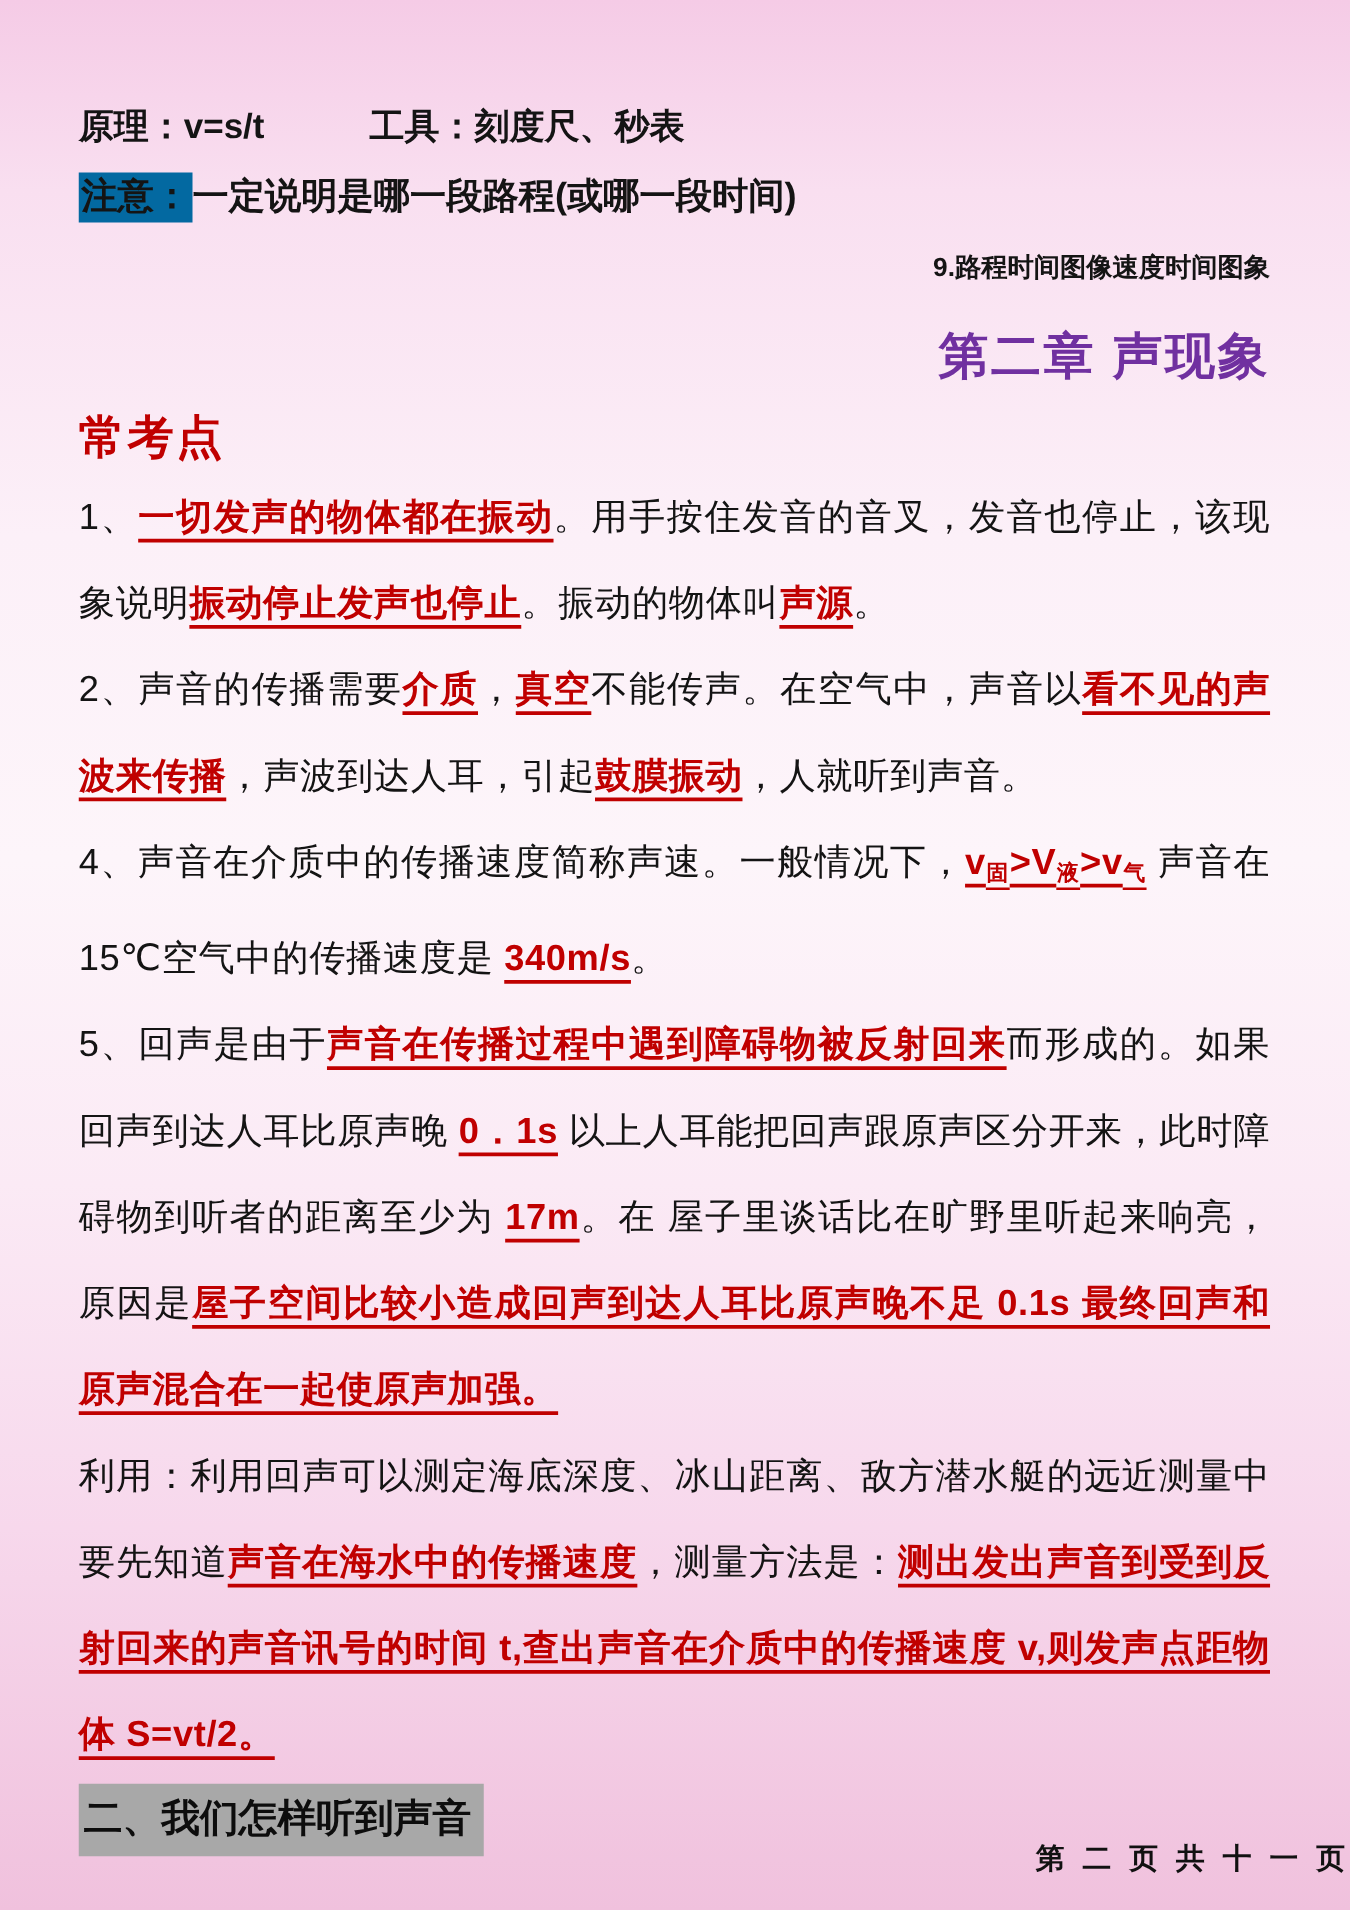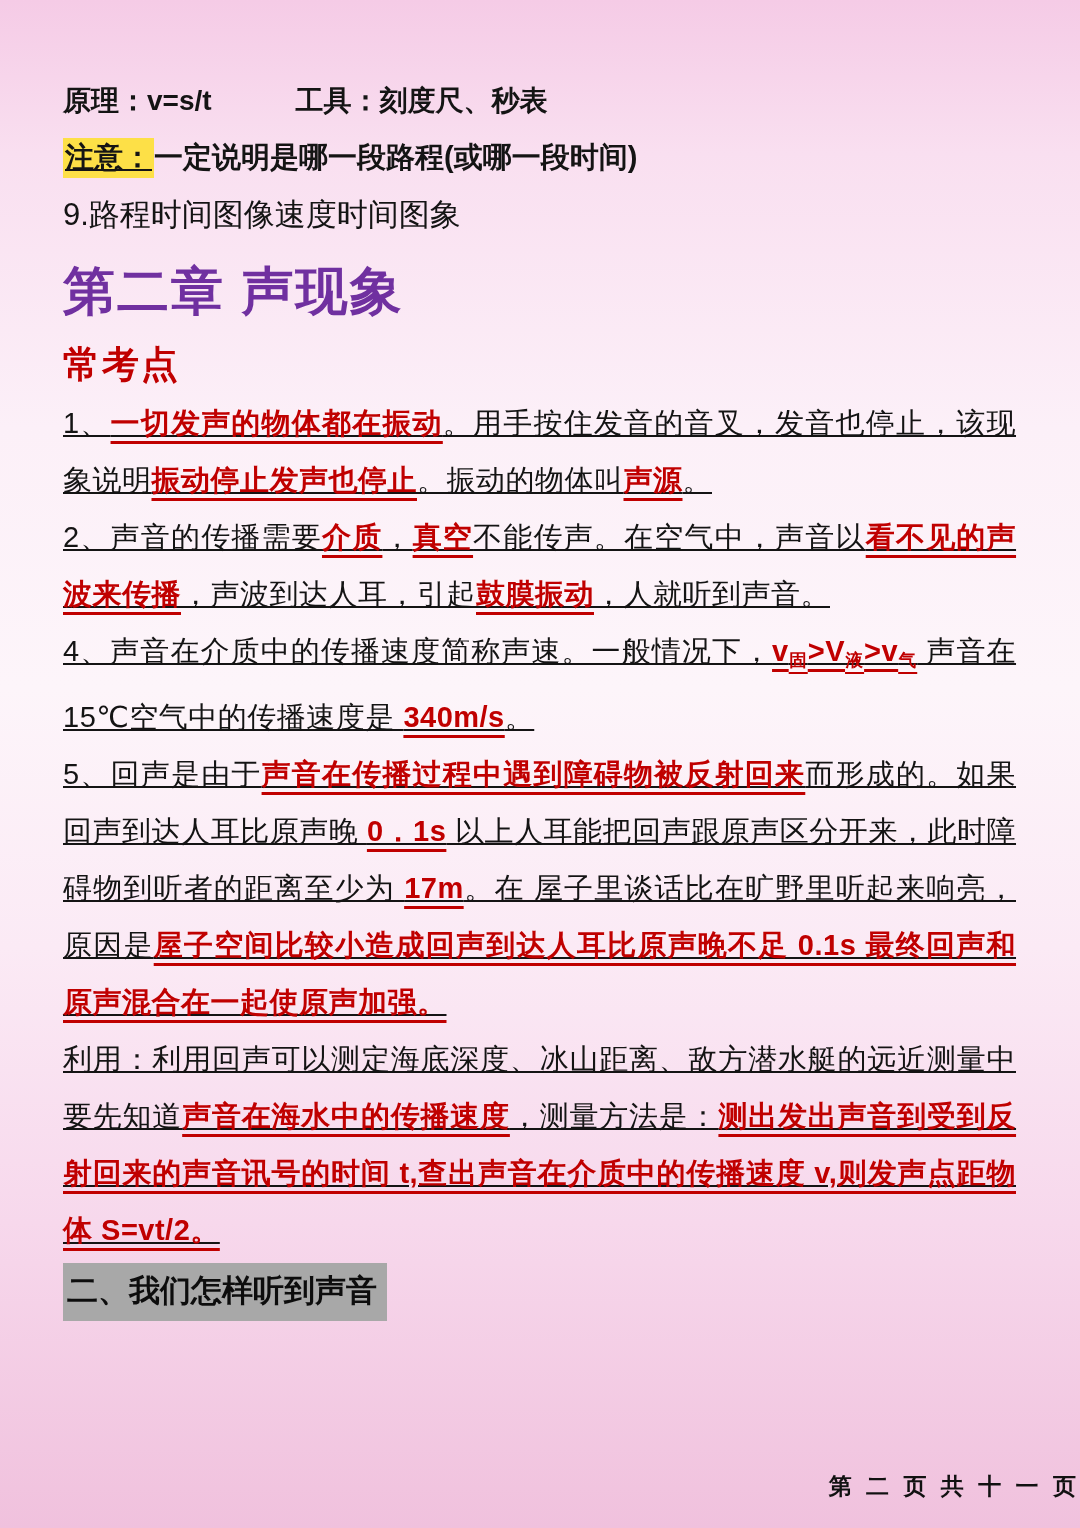--- a/index.html
+++ b/index.html
@@ -29,33 +29,33 @@
     white-space: nowrap;
   }
   .meta-line .seg1 { margin-right: 84px; }
   .meta-line .seg2 { margin-right: 54px; }
   .note-line {
     font-size: 29px;
     font-weight: 700;
     line-height: 57px;
   }
   .note-line .hl {
-    background: #fde047;
+    background: #0369a1;
     padding: 3px 2px 5px 2px;
-    text-decoration: underline;
   }
   .bold-line {
-    font-size: 31px;
-    font-weight: 400;
+    font-size: 21px;
+    font-weight: 700;
     line-height: 57px;
+    text-align: right;
   }
   .chapter {
     margin: 14px 0 10px 0;
-    text-align: left;
-    font-size: 52px;
+    text-align: right;
+    font-size: 40px;
     font-weight: 700;
     color: #7030a0;
     letter-spacing: 2px;
   }
   .section-line {
     line-height: 50px;
     margin: 4px 0 2px 0;
   }
   .section-hl {
     display: inline-block;
@@ -69,24 +69,23 @@
     font-size: 37px;
     font-weight: 700;
     color: #c00000;
     line-height: 56px;
     margin: 4px 0 2px 0;
     letter-spacing: 2px;
   }
   p.body {
     margin: 0;
     font-size: 29px;
-    line-height: 57px;
+    line-height: 69px;
     text-align: justify;
     letter-spacing: 0.5px;
-    text-decoration: underline;
   }
   .run-n { color: #141414; }
   .run-r {
     color: #c00000;
     font-weight: 700;
     text-decoration: underline;
     text-decoration-color: #c00000;
     text-decoration-thickness: 3px;
     text-underline-offset: 8px;
   }

